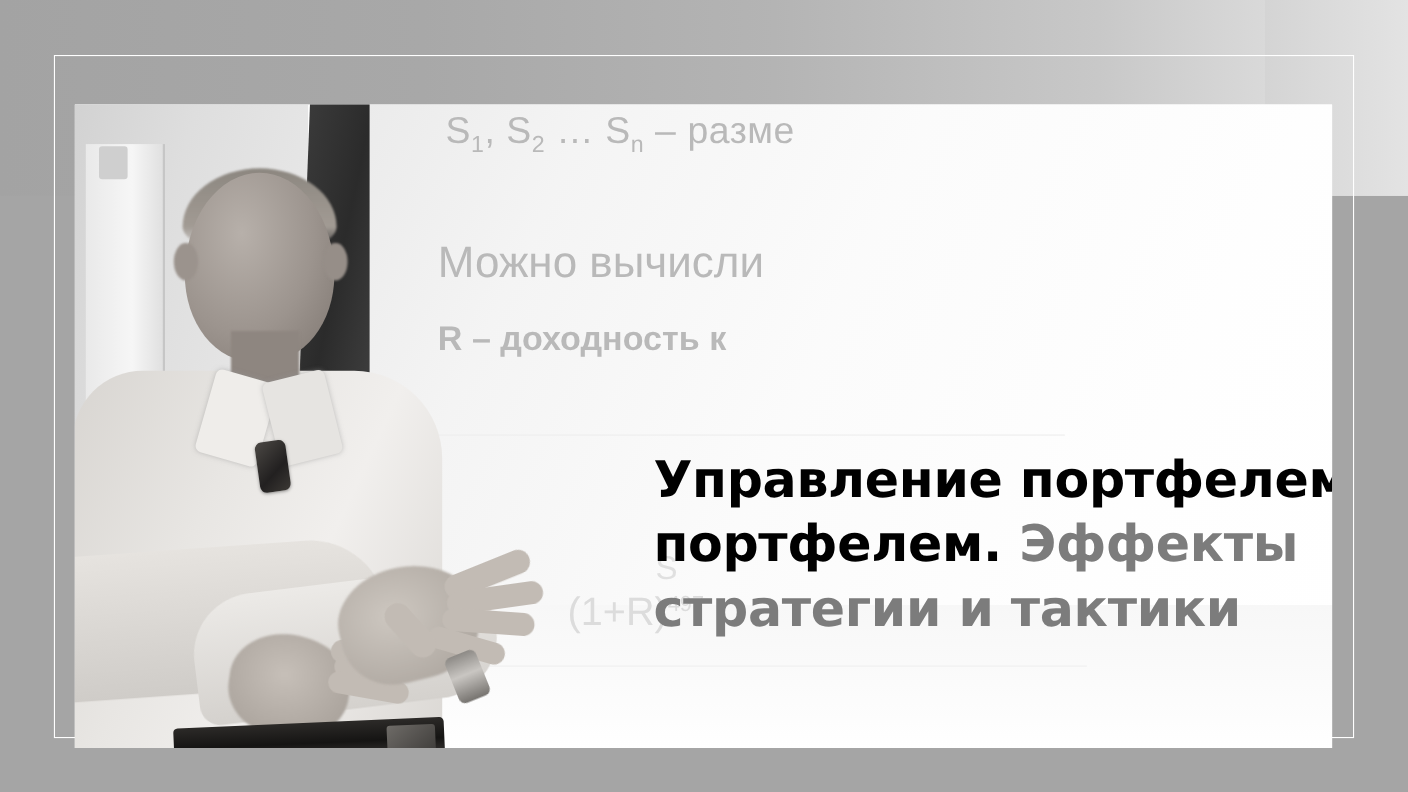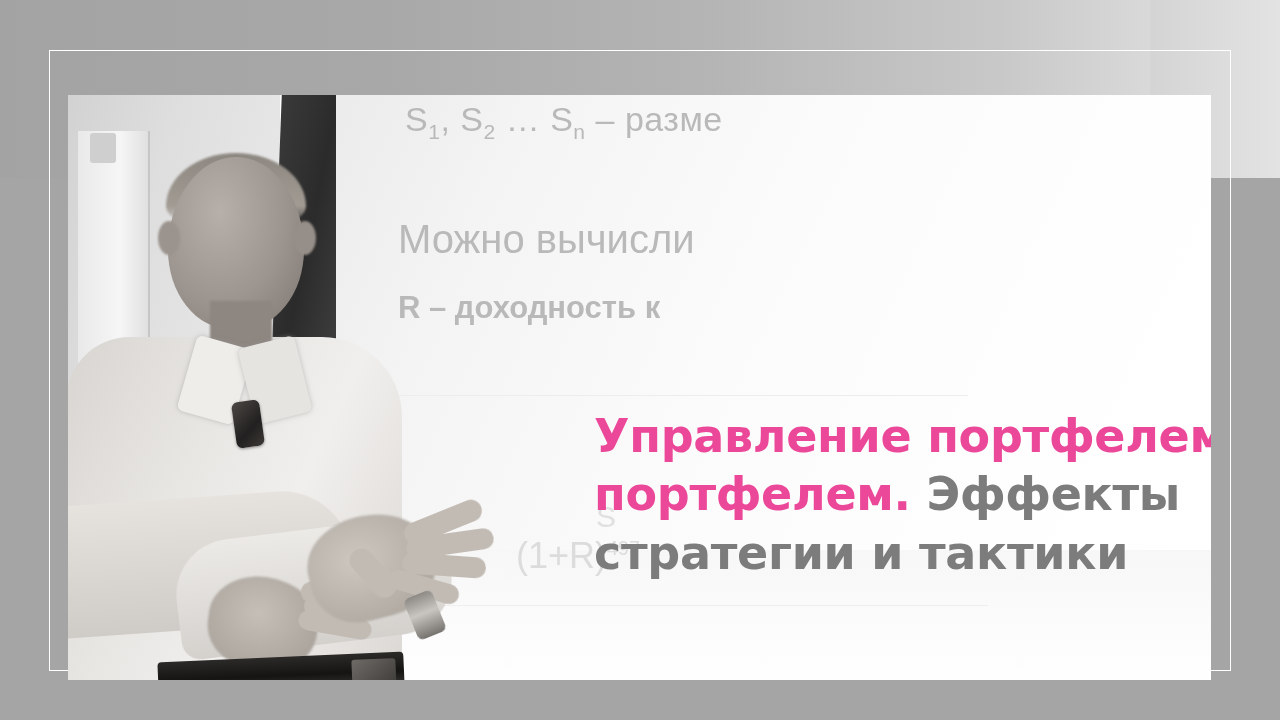--- a/index.html
+++ b/index.html
@@ -220,21 +220,21 @@
   
   #headline{
     position:absolute; left:526px; top:312px; width:680px;
   }
   .headline-line{
     font-family:"DejaVu Sans", sans-serif;
     font-weight:700; font-size:46px; line-height:1.27;
     letter-spacing:-0.3px;
     white-space:nowrap;
   }
-  .hl-dark{ color:#ec4899; }
+  .hl-dark{ color:#000000; }
   .hl-gray{ color:#7c7c7c; }
 </style>
 </head>
 <body>
 
 <div id="bg-plate">
   <div id="bg-gradient-band"></div>
   <div id="bg-right-light"></div>
 </div>
 

